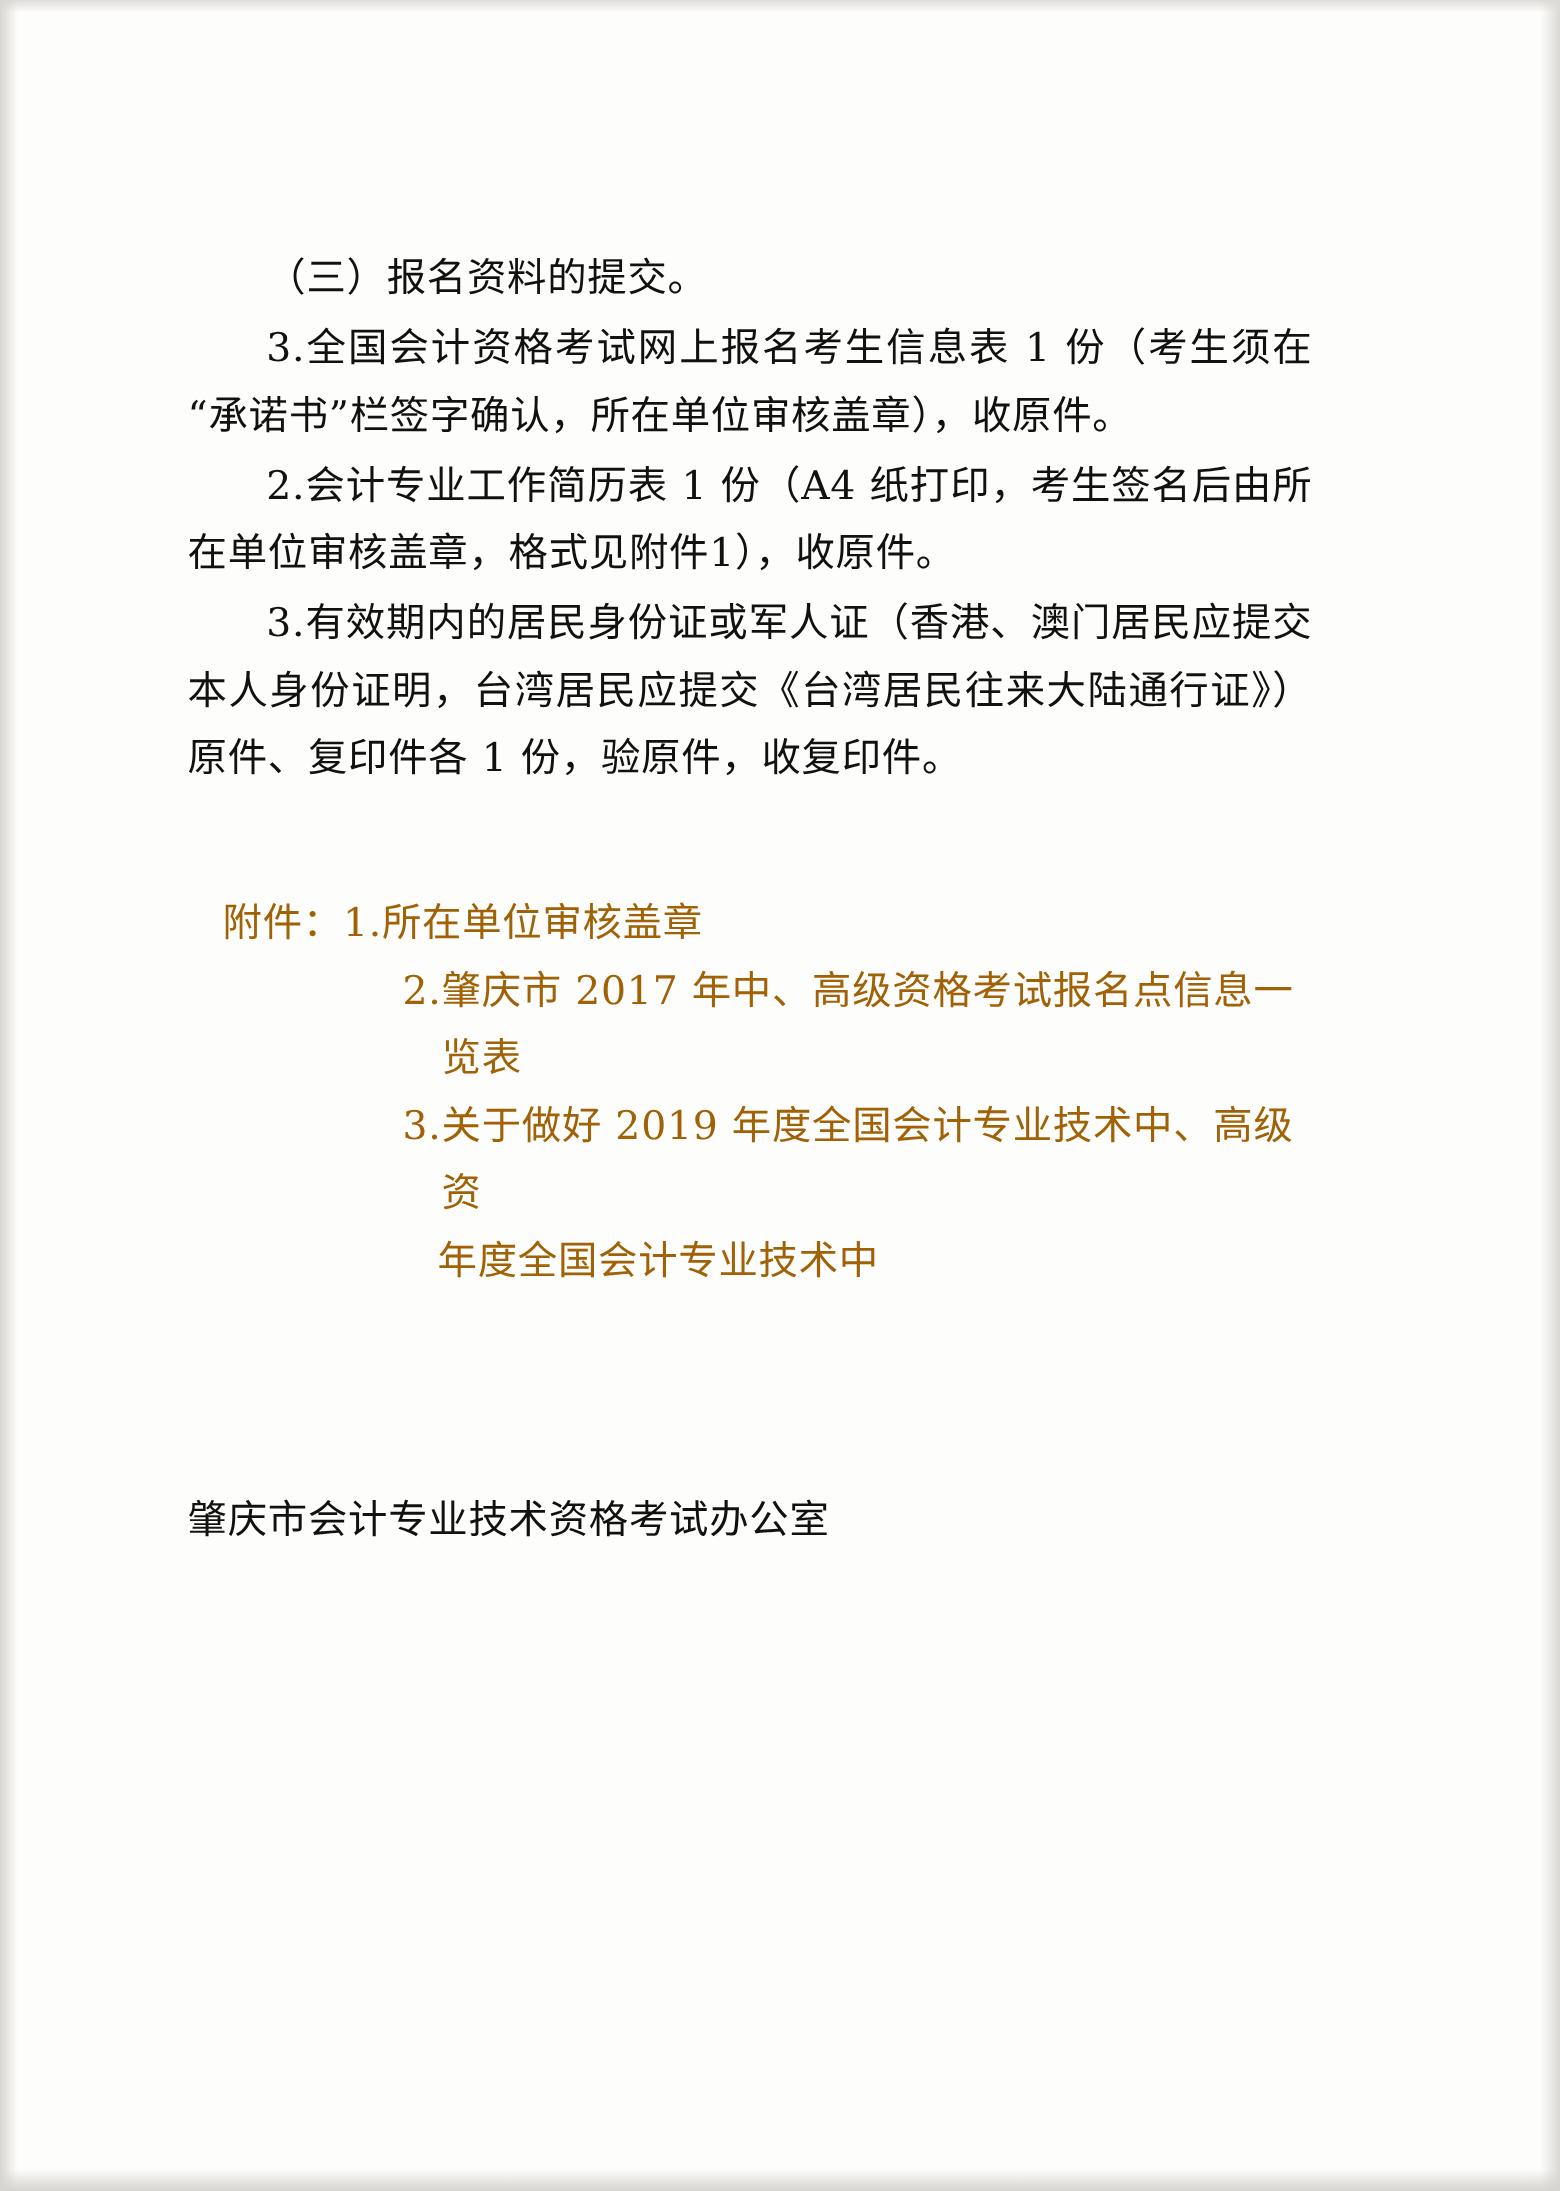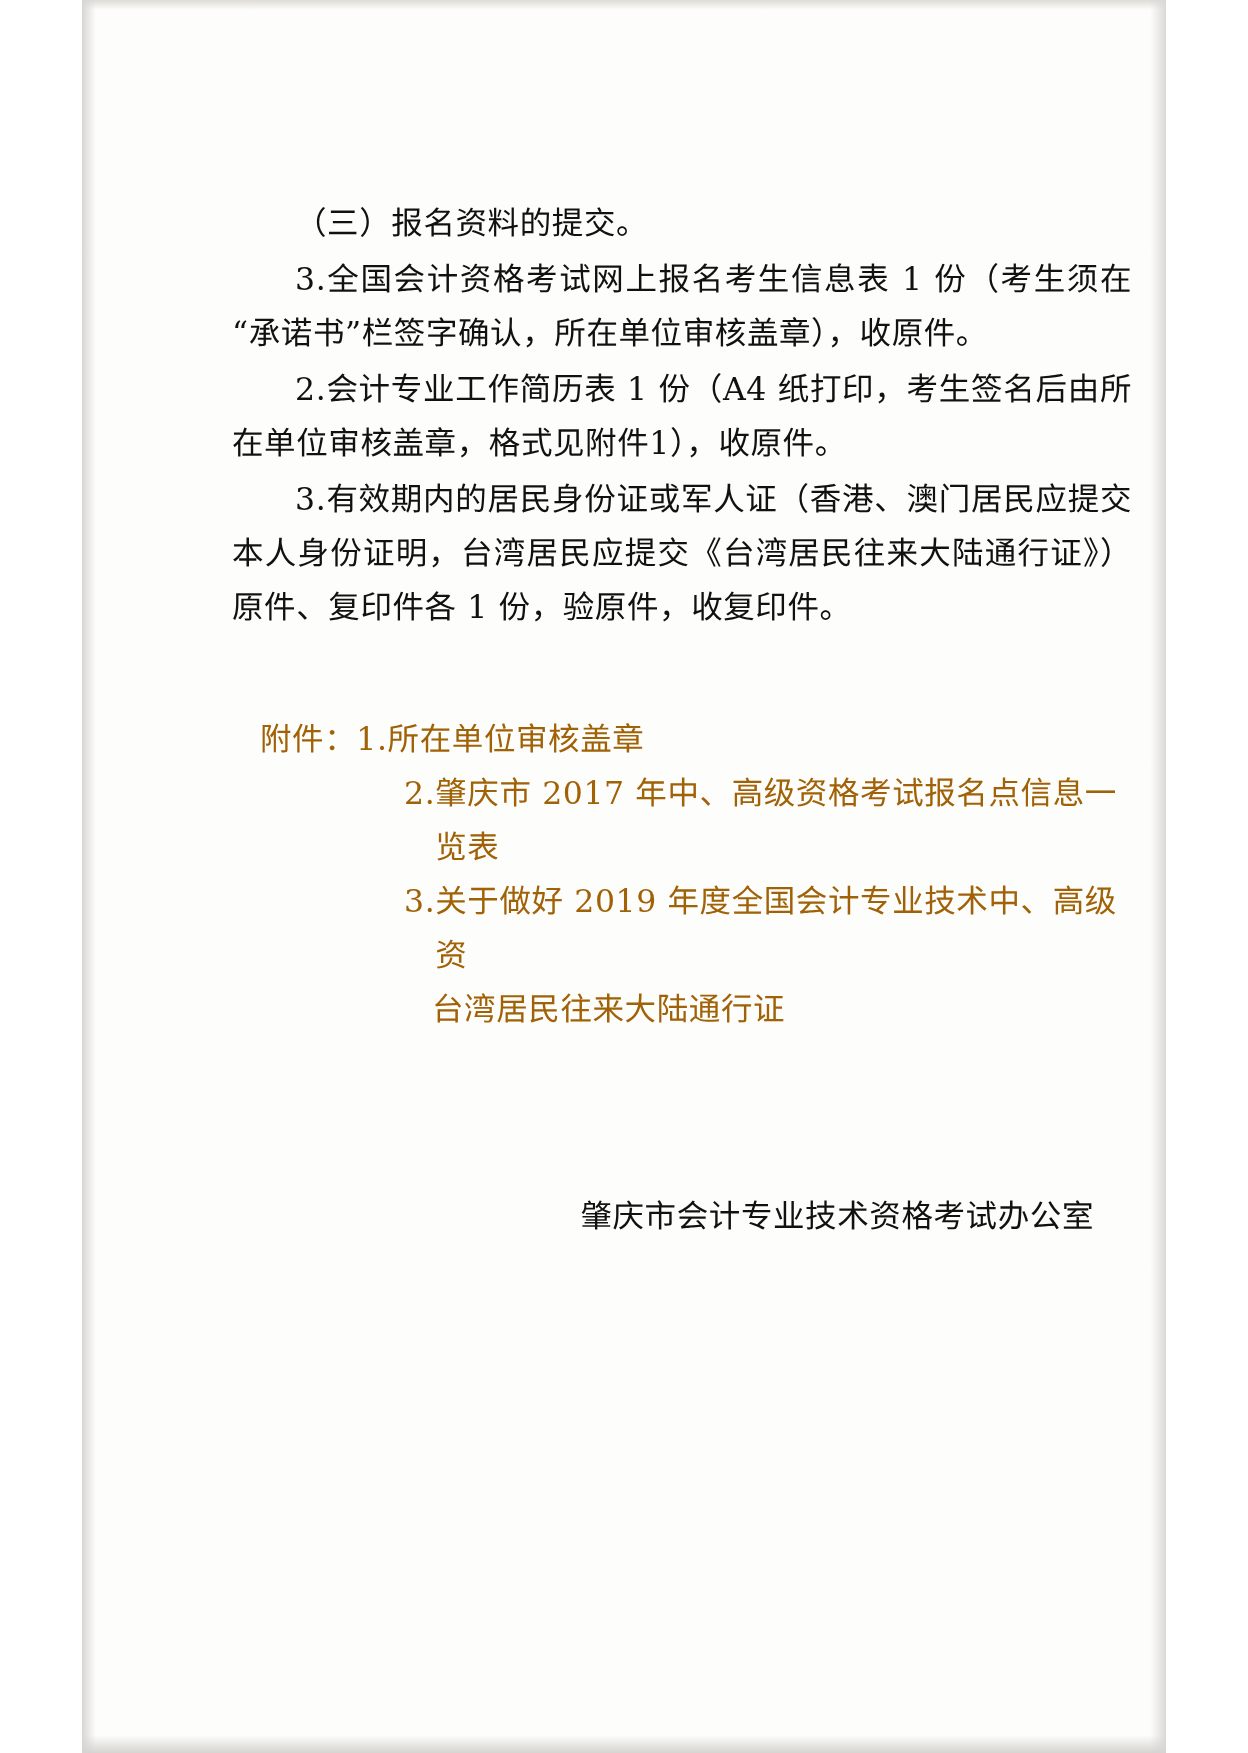--- a/index.html
+++ b/index.html
@@ -8,21 +8,21 @@
     padding: 0;
     background: #ffffff;
   }
 
   body {
     font-family: "DejaVu Serif", "Liberation Serif", serif;
   }
 
   .page {
     position: relative;
-    width: 1084px;
+    width: 1248px;
     height: 1753px;
     margin: 0 auto;
     background: #fdfdfb;
     overflow: hidden;
     box-sizing: border-box;
   }
 
   
   .scan-edge-left {
     position: absolute;
@@ -126,21 +126,21 @@
     padding-left: 200px;
   }
 
   
   .signature {
     margin-top: 150px;
     font-size: 31.5px;
     line-height: 60px;
     color: #111110;
     letter-spacing: 0.6px;
-    text-align: right;
+    text-align: left;
     padding-right: 38px;
   }
 
   .sig-office {
     padding-right: 0;
   }
 
   .sig-date {
     padding-right: 108px;
   }
@@ -193,21 +193,21 @@
       <div class="attach-item attach-item-indent">
         <span class="attach-num">2.</span>
         <span class="attach-text">肇庆市 2017 年中、高级资格考试报名点信息一览表</span>
       </div>
 
       <div class="attach-item attach-item-indent">
         <span class="attach-num">3.</span>
         <span class="attach-text">关于做好 2019 年度全国会计专业技术中、高级资</span>
       </div>
 
-      <div class="attach-cont">台湾居民往来大陆通行证</div>
+      <div class="attach-cont">年度全国会计专业技术中</div>
 
     </div>
 
     <div class="signature">
       <div class="sig-office">肇庆市会计专业技术资格考试办公室</div>
     </div>
 
   </div>
 
   <div class="footer-mark"></div>

